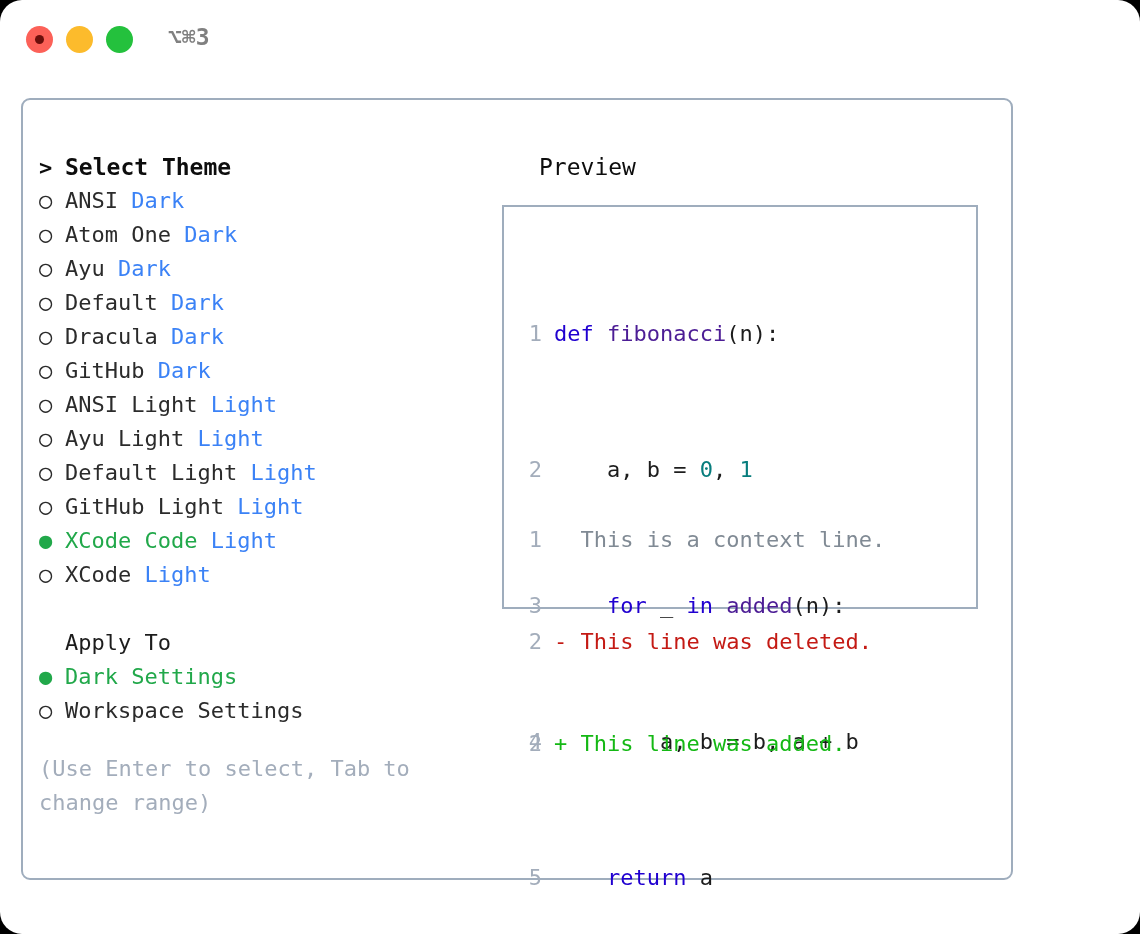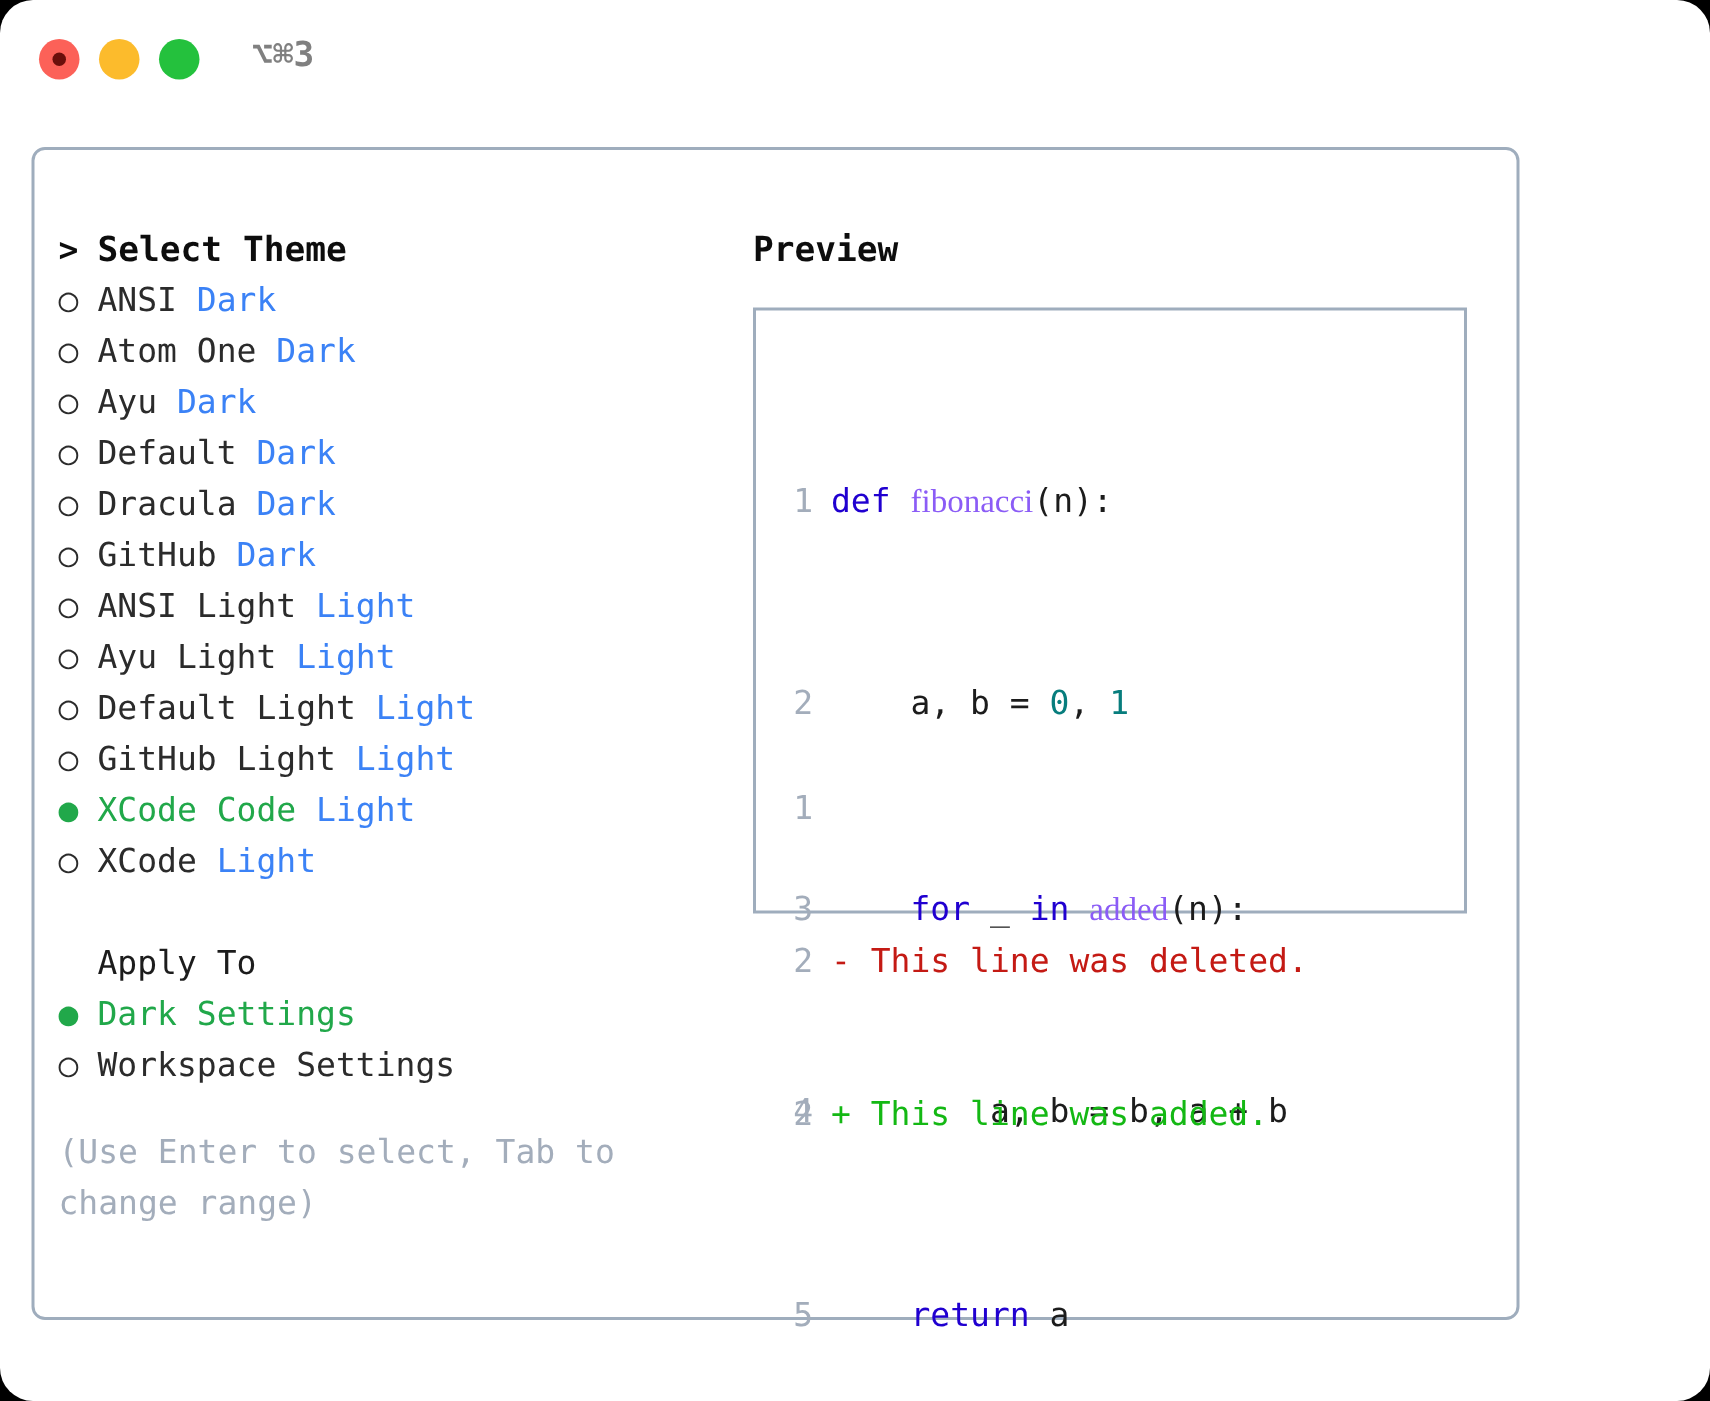--- a/index.html
+++ b/index.html
@@ -129,23 +129,24 @@
 
   
   .right-col {
     position: absolute;
     left: 479px;
     top: 50px;
     width: 490px;
   }
   .preview-title {
     font-size: 23px;
-    font-weight: bold;
+    font-weight: normal;
     color: #0d0d0d;
     line-height: 34px;
+    margin-left: 37px;
   }
   .preview-box {
     margin-top: 21px;
     width: 476px;
     height: 404px;
     border: 2px solid #9fadbd;
     background: #ffffff;
     box-sizing: border-box;
     position: relative;
   }
@@ -162,21 +163,21 @@
     display: inline-block;
     width: 26px;
     text-align: right;
     color: #a3adbb;
     margin-right: 12px;
     flex: 0 0 26px;
   }
   .code-text { white-space: pre; }
 
   .tok-kw   { color: #2000d0; }
-  .tok-fn   { color: #8b5cf6; font-family: Liberation Serif, serif; }
+  .tok-fn   { color: #4c1d95; }
   .tok-num  { color: #077d7d; }
   .tok-plain{ color: #1c1c1c; }
 
   .diff-area {
     position: absolute;
     left: 12px;
     top: 248px;
     font-size: 22px;
     line-height: 34px;
     white-space: pre;
@@ -341,20 +342,21 @@
           <div class="code-line">
             <span class="lineno">5</span>
             <span class="code-text"><span class="tok-plain">    </span><span class="tok-kw">return</span><span class="tok-plain"> a</span></span>
           </div>
         </div>
 
         <div class="diff-area">
           <div class="code-line">
             <span class="lineno">1</span>
             <span class="code-text diff-context"> </span>
+            <span class="code-text diff-context"> This is a context line.</span>
           </div>
           <div class="code-line">
             <span class="lineno">2</span>
             <span class="code-text diff-removed">-</span>
             <span class="code-text diff-removed"> This line was deleted.</span>
           </div>
           <div class="code-line">
             <span class="lineno">2</span>
             <span class="code-text diff-added">+</span>
             <span class="code-text diff-added"> This line was added.</span>

